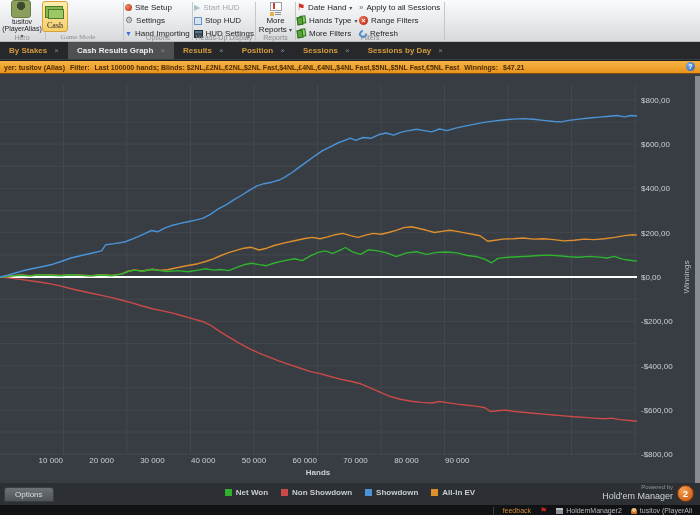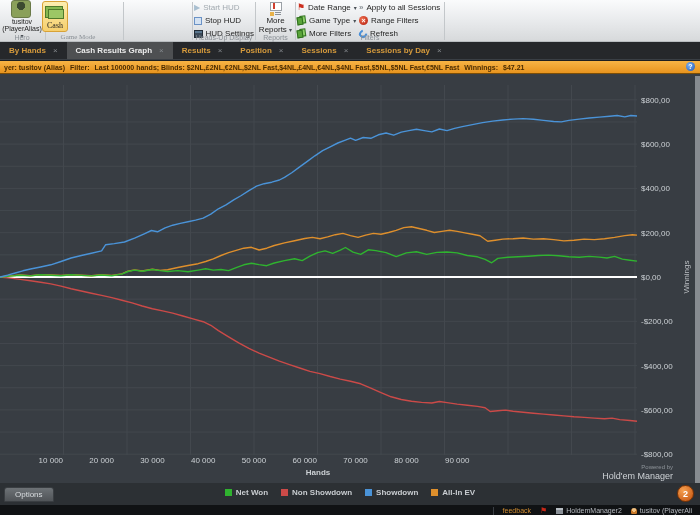--- a/index.html
+++ b/index.html
@@ -82,21 +82,21 @@
 
   
   .bottombar { position:absolute; left:0; top:483px; width:700px; height:22px; background:#2c3034; }
   .options-btn { position:absolute; left:4px; top:4px; height:15px; padding:0 10px;
     background:linear-gradient(#6d7276,#505458); border:1px solid #3a3e42;
     border-radius:3px 3px 0 0; font-size:8px; color:#d9dde0; display:flex; align-items:center; }
   .legend { position:absolute; left:0; top:488px; width:700px; display:flex;
     justify-content:center; gap:13px; }
   .legend-item { display:flex; align-items:center; gap:4px; font-size:8px; font-weight:bold; color:#c9cdd1; }
   .lgsq { width:7px; height:7px; }
-  .powered { position:absolute; right:27px; top:464px; text-align:right; line-height:1; }
+  .powered { position:absolute; right:27px; top:484px; text-align:right; line-height:1; }
   .powered .pby { font-size:6px; color:#8e949a; }
   .powered .brand { font-size:9px; color:#ced2d6; margin-top:2px; }
   .badge { position:absolute; right:6px; top:485px; width:17px; height:17px; border-radius:50%;
     background:radial-gradient(circle at 35% 30%, #f6a050, #c2500c); border:1px solid #7c3404;
     color:#fff; font-size:9px; font-weight:bold; display:flex; align-items:center; justify-content:center; }
 
   
   .taskstrip { position:absolute; left:0; top:505px; width:700px; height:10px; background:#101214;
     display:flex; justify-content:flex-end; align-items:flex-start; gap:9px; padding:2px 8px 0 0;
     font-size:7px; color:#b6bac0; overflow:hidden; white-space:nowrap; }
@@ -127,20 +127,35 @@
 
   <div class="rgroup" style="left:40px; width:76px;font-family:Liberation Serif, serif;">
     <div class="bigbtn selected" style="left:2px;">
       <span class="money-icon"></span>
       <span>Cash</span>
     </div>
     <div class="glabel">Game Mode</div>
   </div>
   <div class="vsep" style="left:123px;"></div>
 
+  <div class="rgroup" style="left:125px; width:66px;">
+    <div class="ritem" style="margin-top:1px;">
+      <span class="dot-red-icon"></span>
+      <span>Site Setup</span>
+    </div>
+    <div class="ritem">
+      <span class="gear-icon">⚙</span>
+      <span>Settings</span>
+    </div>
+    <div class="ritem">
+      <span class="dl-icon">▼</span>
+      <span>Hand Importing</span>
+    </div>
+    <div class="glabel">Options</div>
+  </div>
   <div class="vsep" style="left:192px;"></div>
 
   <div class="rgroup" style="left:194px; width:60px;">
     <div class="ritem disabled" style="margin-top:1px;">
       <span class="play-icon">▶</span>
       <span>Start HUD</span>
     </div>
     <div class="ritem">
       <span class="stop-icon"></span>
       <span>Stop HUD</span>
@@ -161,26 +176,26 @@
       <span><span>Reports</span> <span class="dd-arrow">▾</span></span>
     </div>
     <div class="glabel">Reports</div>
   </div>
   <div class="vsep" style="left:295px;"></div>
 
   <div class="rgroup" style="left:297px; width:146px;">
     <div style="position:absolute; left:0; top:1px;">
       <div class="ritem">
         <span class="flag-icon">⚑</span>
-        <span>Date Range</span>
+        <span>Date Hand</span>
         <span class="dd-arrow">▾</span>
       </div>
       <div class="ritem">
         <span class="cards-icon"></span>
-        <span>Game Type</span>
+        <span>Hands Type</span>
         <span class="dd-arrow">▾</span>
       </div>
       <div class="ritem">
         <span class="cards-icon"></span>
         <span>More Filters</span>
       </div>
     </div>
     <div style="position:absolute; left:62px; top:1px;">
       <div class="ritem">
         <span class="apply-icon">»</span>
@@ -195,21 +210,21 @@
         <span>Refresh</span>
       </div>
     </div>
     <div class="glabel">Filters</div>
   </div>
   <div class="vsep" style="left:444px;"></div>
 </div>
 
 <div class="tabstrip">
   <div class="tab">
-    <span>By Hands</span>
+    <span>By Stakes</span>
       <span class="x">×</span>
   </div>
   <div class="tab active">
     <span>Cash Results Graph</span>
       <span class="x">×</span>
   </div>
   <div class="tab">
     <span>Results</span>
       <span class="x">×</span>
   </div>

